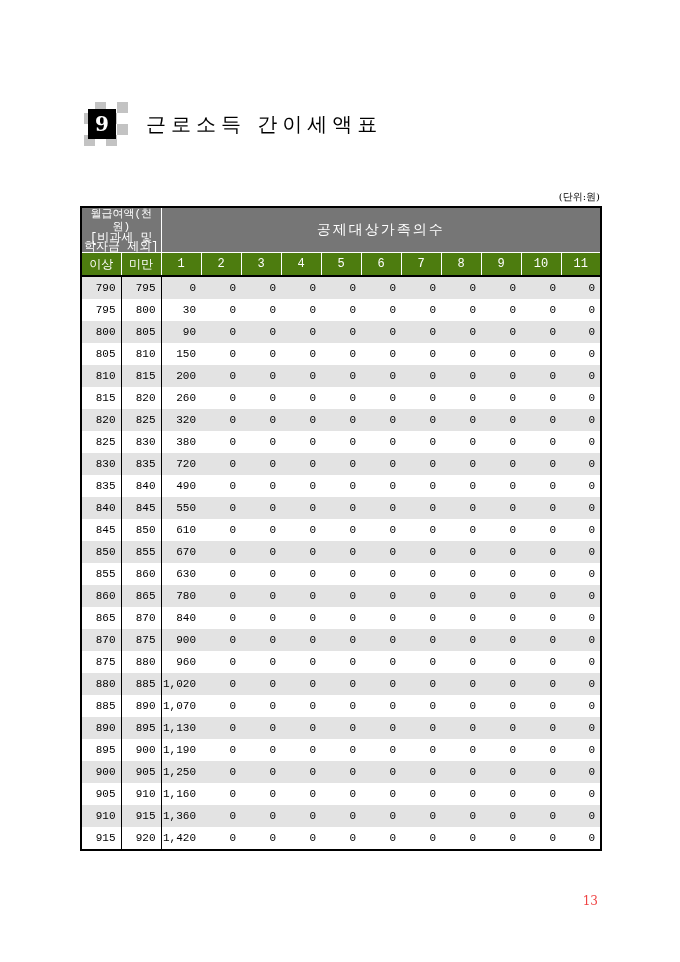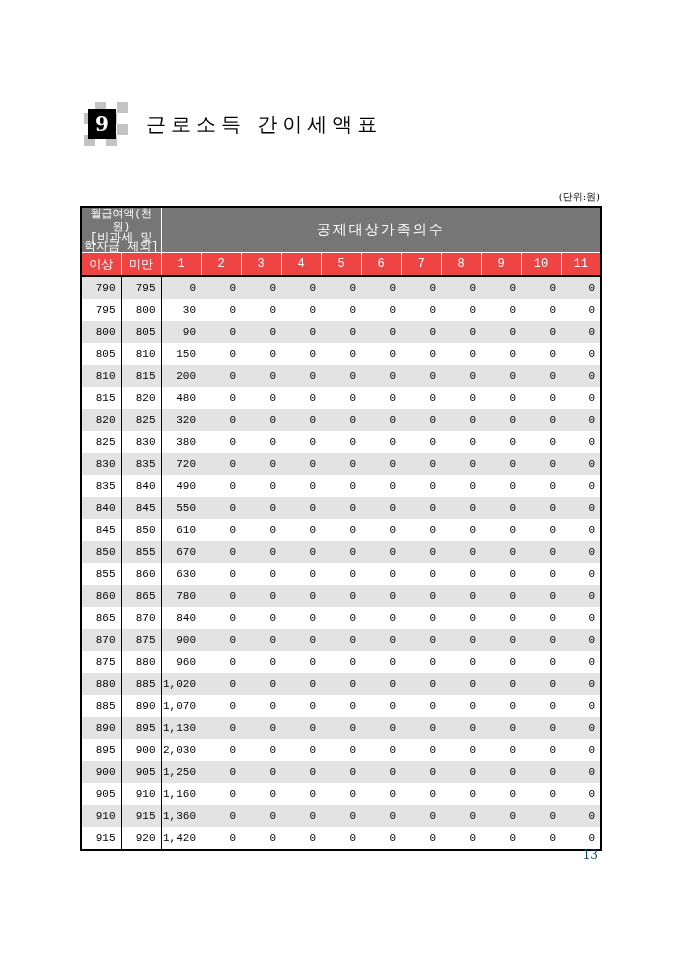--- a/index.html
+++ b/index.html
@@ -71,43 +71,43 @@
     font-family: Liberation Mono, monospace;
   }
   table.tax-table col { width: 40px; }
   thead th {
     color: #ffffff;
     font-weight: normal;
     border: 1px solid #ffffff;
     padding: 0;
   }
   th.band1 { background: #767676; height: 36px; }
-  th.band2 { background: #ef4444; height: 22px; font-size: 12px; }
+  th.band2 { background: #4d7c0f; height: 22px; font-size: 12px; }
   .salary-main { font-size: 11px; line-height: 13px; }
   .salary-sub  { font-size: 12px; line-height: 9px; }
   .family-main { font-size: 14px; letter-spacing: 2px; }
   thead { border-bottom: 2px solid #000000; }
   tbody td {
     height: 22px;
     font-size: 11px;
     text-align: right;
     padding: 0 5px 0 0;
     color: #000000;
     border: none;
   }
   tbody td.cell-min, tbody td.cell-max { border-right: 1px solid #000000; }
   tr.row-gray  { background: #e3e3e3; }
   tr.row-white { background: #ffffff; }
   
   .page-number {
     position: absolute;
     right: 82px;
-    top: 848px;
+    top: 894px;
     font-size: 12px;
-    color: #0c4a6e;
+    color: #ef4444;
   }
 </style>
 </head>
 <body>
 
 <div class="page">
 
   <div class="section-header">
     <div class="badge-wrap">
       <div class="badge-num">9</div>
@@ -233,21 +233,21 @@
           <td class="cell-value">0</td>
           <td class="cell-value">0</td>
           <td class="cell-value">0</td>
           <td class="cell-value">0</td>
           <td class="cell-value">0</td>
           <td class="cell-value">0</td>
         </tr>
         <tr class="row-white">
           <td class="cell-min">815</td>
           <td class="cell-max">820</td>
-          <td class="cell-value">480</td>
+          <td class="cell-value">260</td>
           <td class="cell-value">0</td>
           <td class="cell-value">0</td>
           <td class="cell-value">0</td>
           <td class="cell-value">0</td>
           <td class="cell-value">0</td>
           <td class="cell-value">0</td>
           <td class="cell-value">0</td>
           <td class="cell-value">0</td>
           <td class="cell-value">0</td>
           <td class="cell-value">0</td>
@@ -473,21 +473,21 @@
           <td class="cell-value">0</td>
           <td class="cell-value">0</td>
           <td class="cell-value">0</td>
           <td class="cell-value">0</td>
           <td class="cell-value">0</td>
           <td class="cell-value">0</td>
         </tr>
         <tr class="row-white">
           <td class="cell-min">895</td>
           <td class="cell-max">900</td>
-          <td class="cell-value">2,030</td>
+          <td class="cell-value">1,190</td>
           <td class="cell-value">0</td>
           <td class="cell-value">0</td>
           <td class="cell-value">0</td>
           <td class="cell-value">0</td>
           <td class="cell-value">0</td>
           <td class="cell-value">0</td>
           <td class="cell-value">0</td>
           <td class="cell-value">0</td>
           <td class="cell-value">0</td>
           <td class="cell-value">0</td>

